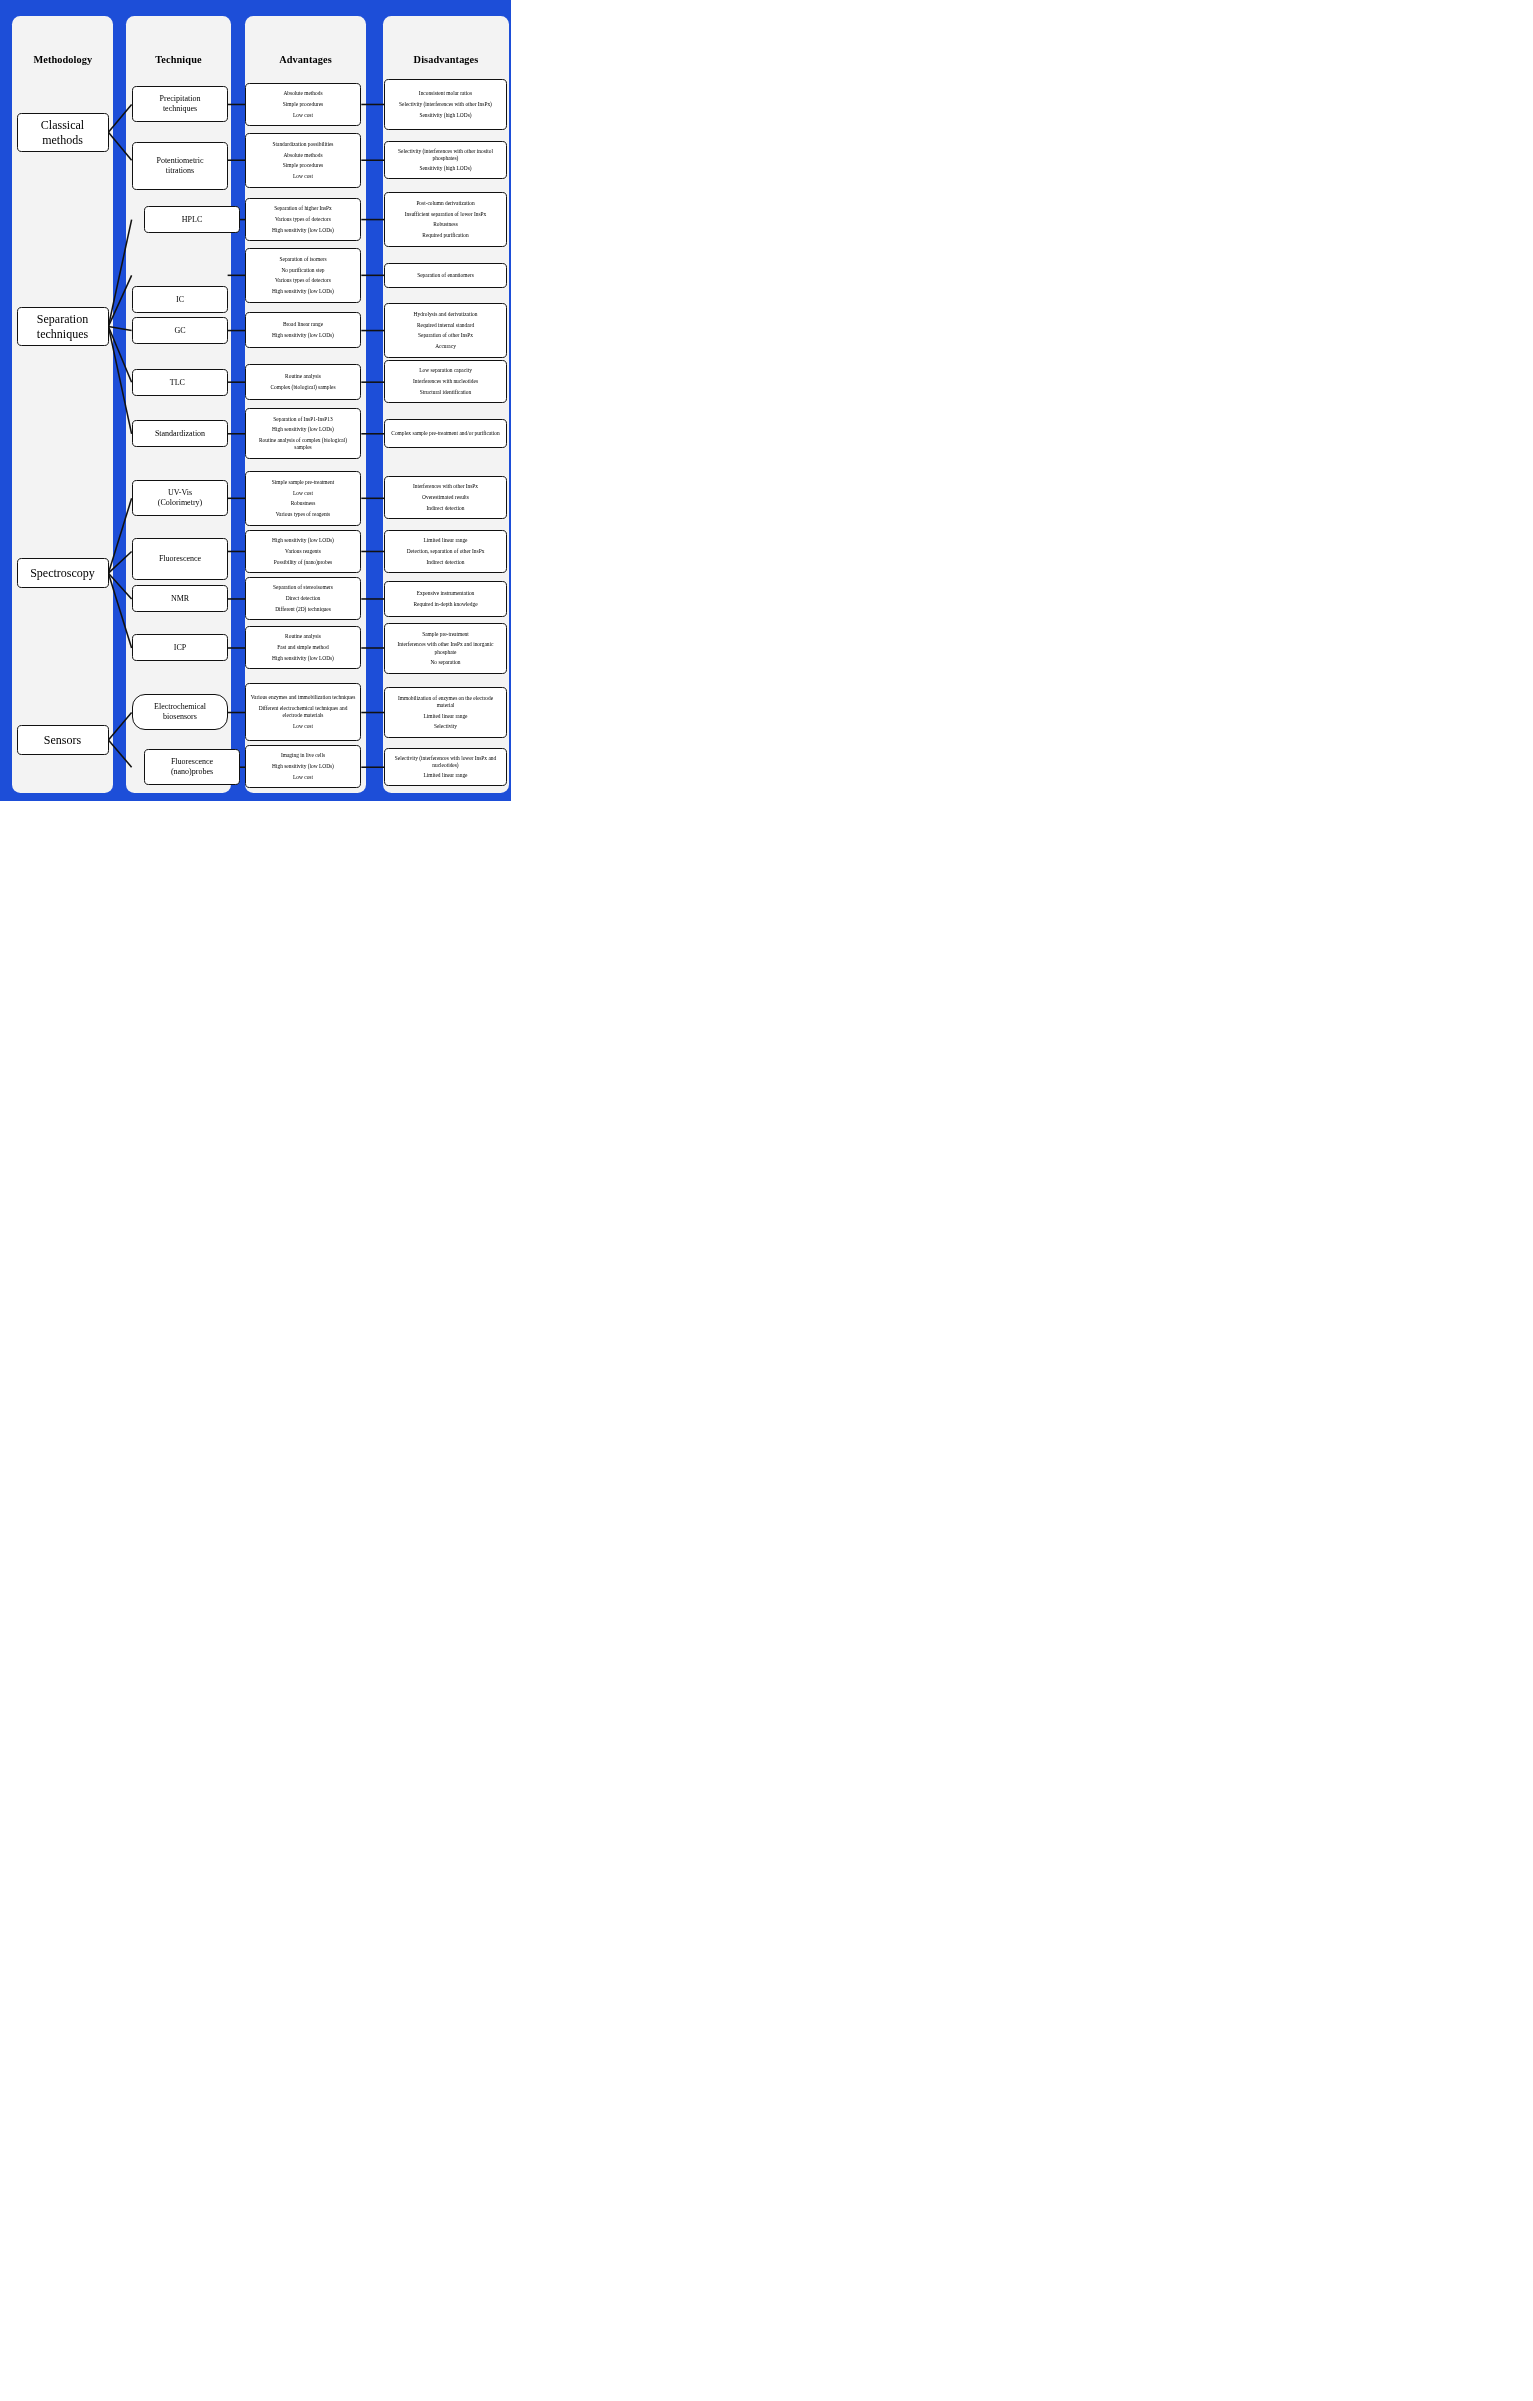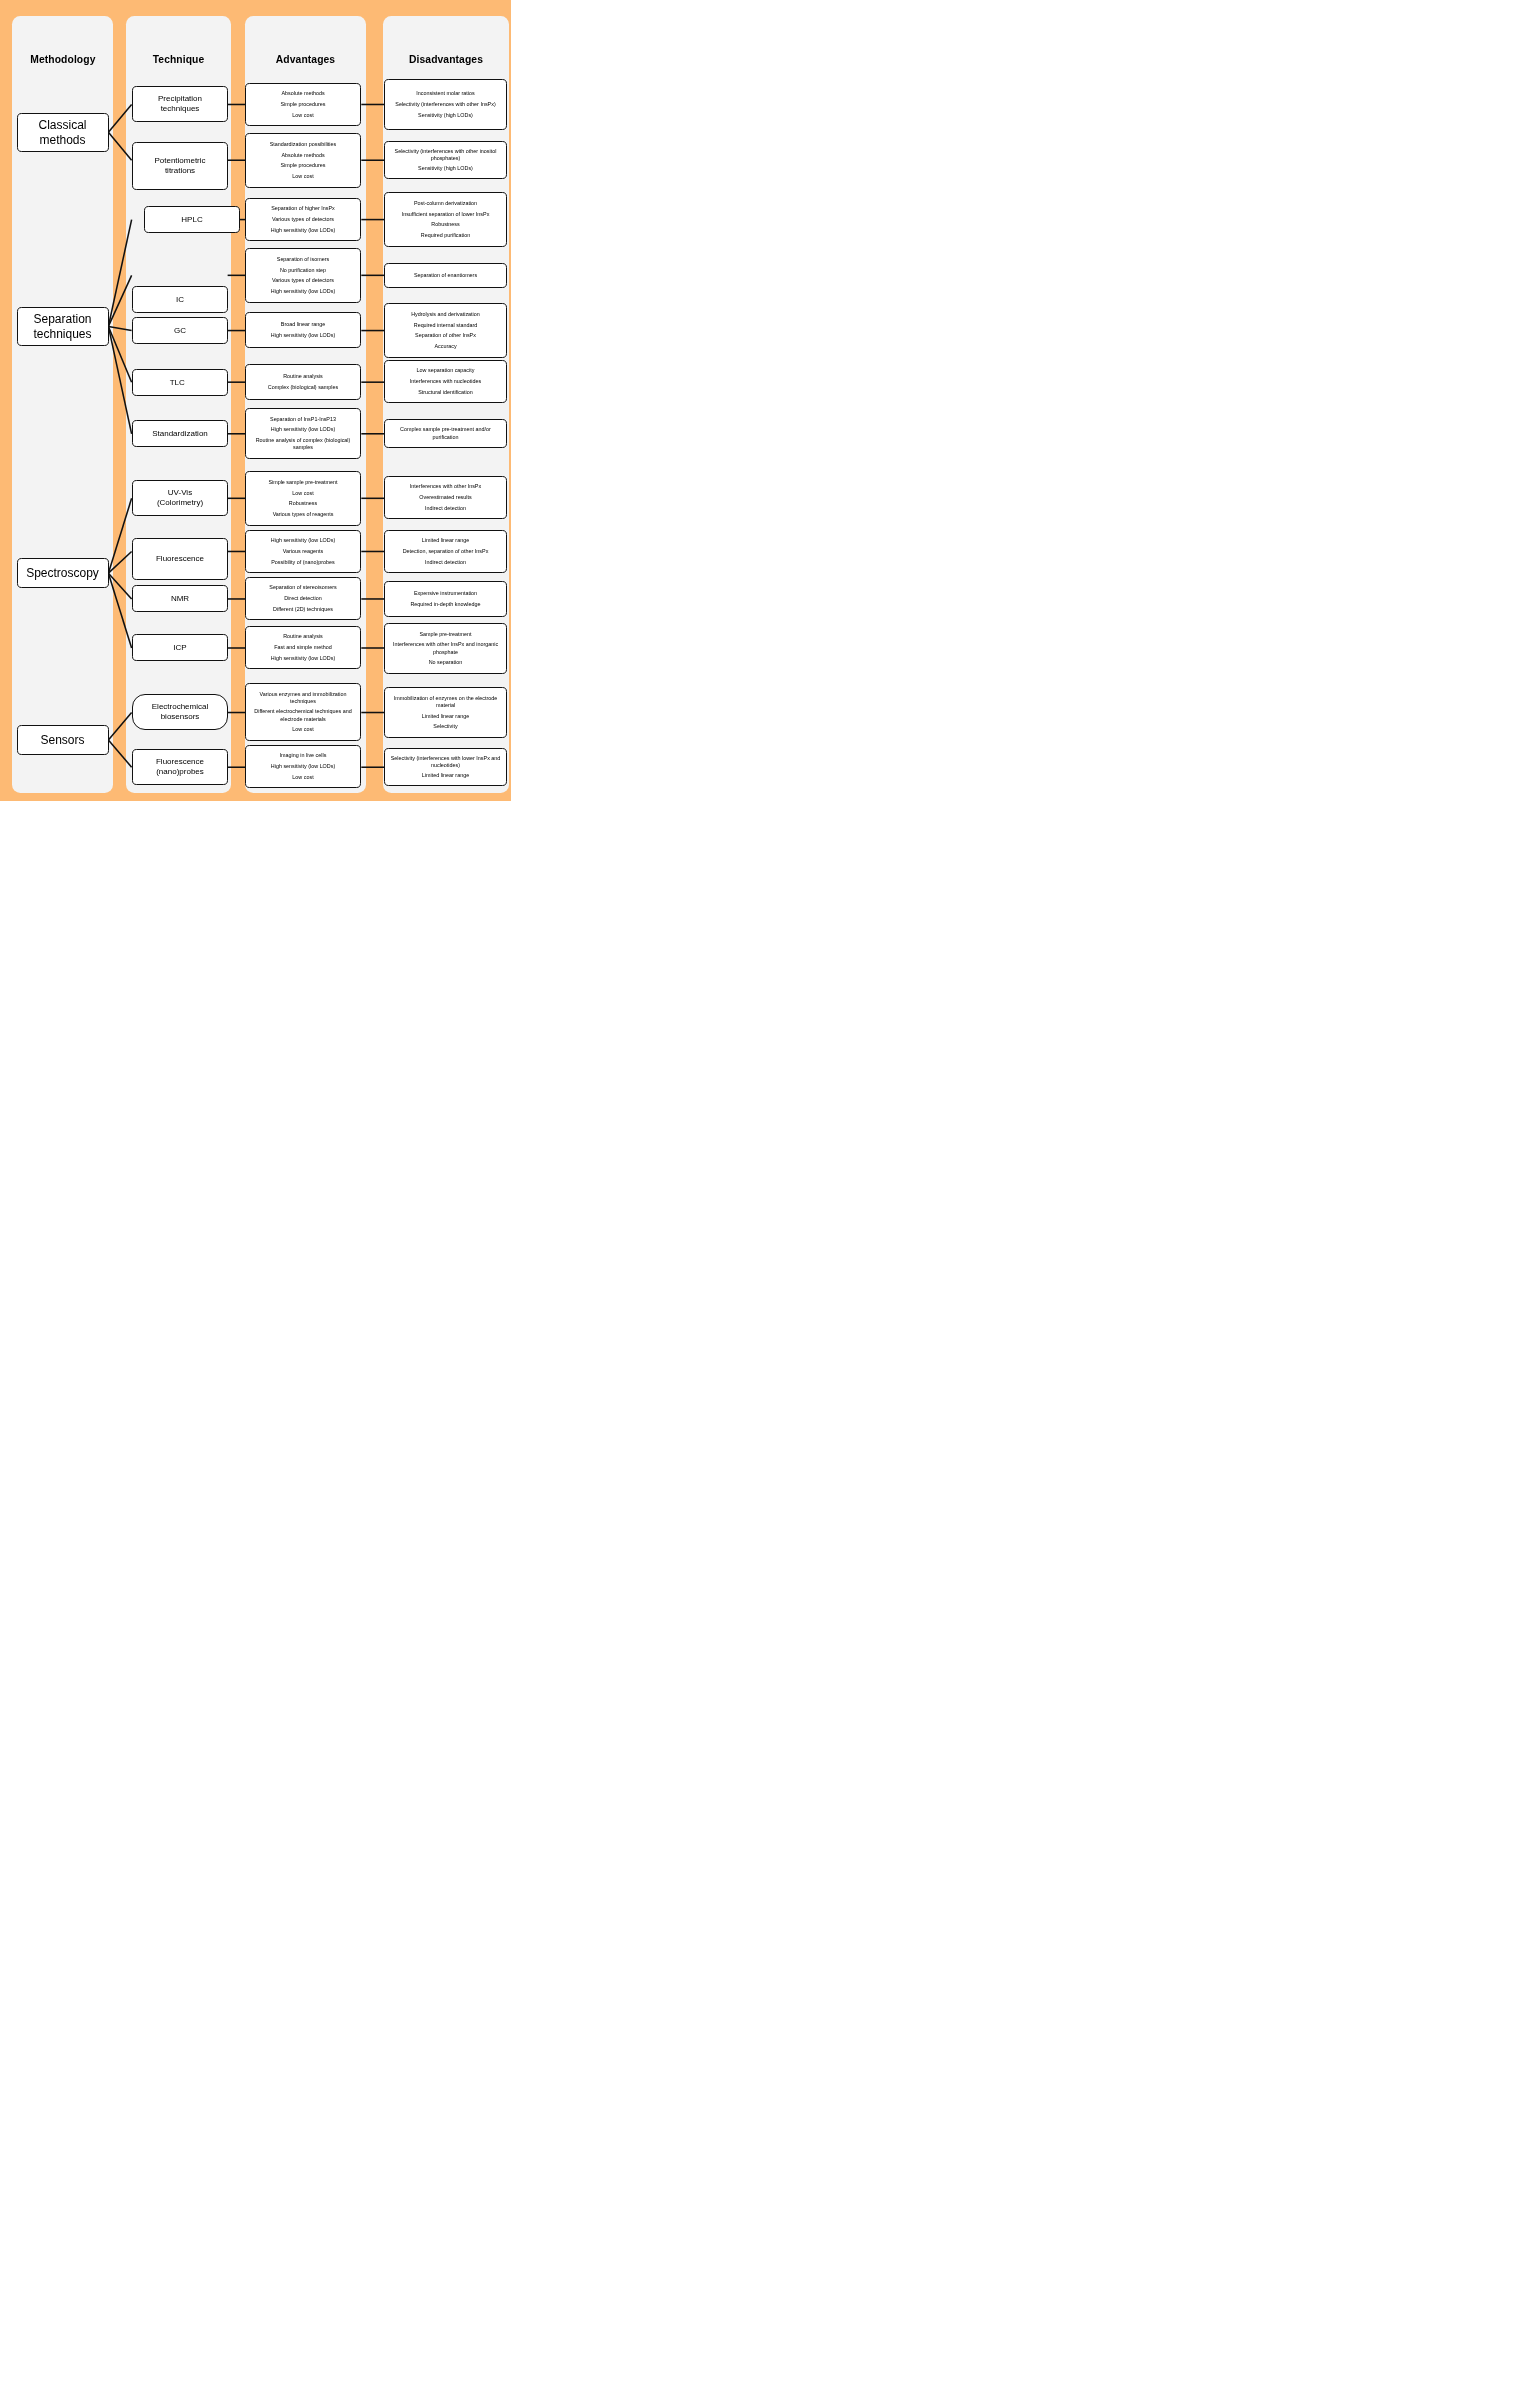--- a/index.html
+++ b/index.html
@@ -1,20 +1,20 @@
 <!DOCTYPE html>
 <html style="font-size:8.3px"><head>
 <meta charset="utf-8">
 <style>
   html,body{margin:0;padding:0;background:#ffffff;}
   .page{
     position:relative;
     width:511px;height:801px;
-    background:#fdba74;
-    font-family:Liberation Sans, sans-serif;
+    background:#1d4ed8;
+    font-family:Liberation Serif, serif;
     color:#000;
     overflow:hidden;
   }
   .band{
     position:absolute;top:15.5px;height:777px;
     background:#f3f3f3;border-radius:8.3px;
   }
   .band.b1{left:12.4px;width:101px;}
   .band.b2{left:126px;width:105px;}
   .band.b3{left:245px;width:121px;}
@@ -144,21 +144,21 @@
   </div>
   <div class="node tbox" style="top:585px;height:27px;">
     <span>NMR</span>
   </div>
   <div class="node tbox" style="top:634px;height:27px;">
     <span>ICP</span>
   </div>
   <div class="node tbox" style="top:694px;height:36px;border-radius:13px;">
     <span>Electrochemical biosensors</span>
   </div>
-  <div class="node tbox" style="top:749px;height:36px;">
+  <div class="node tbox" style="top:749px;height:36px;margin-left:12px;">
     <span>Fluorescence (nano)probes</span>
   </div>
 
   <div class="node abox" style="top:83px;height:43px;">
     <div class="item">Absolute methods</div>
     <div class="item">Simple procedures</div>
     <div class="item">Low cost</div>
   </div>
   <div class="node abox" style="top:133px;height:55px;">
     <div class="item">Standardization possibilities</div>

